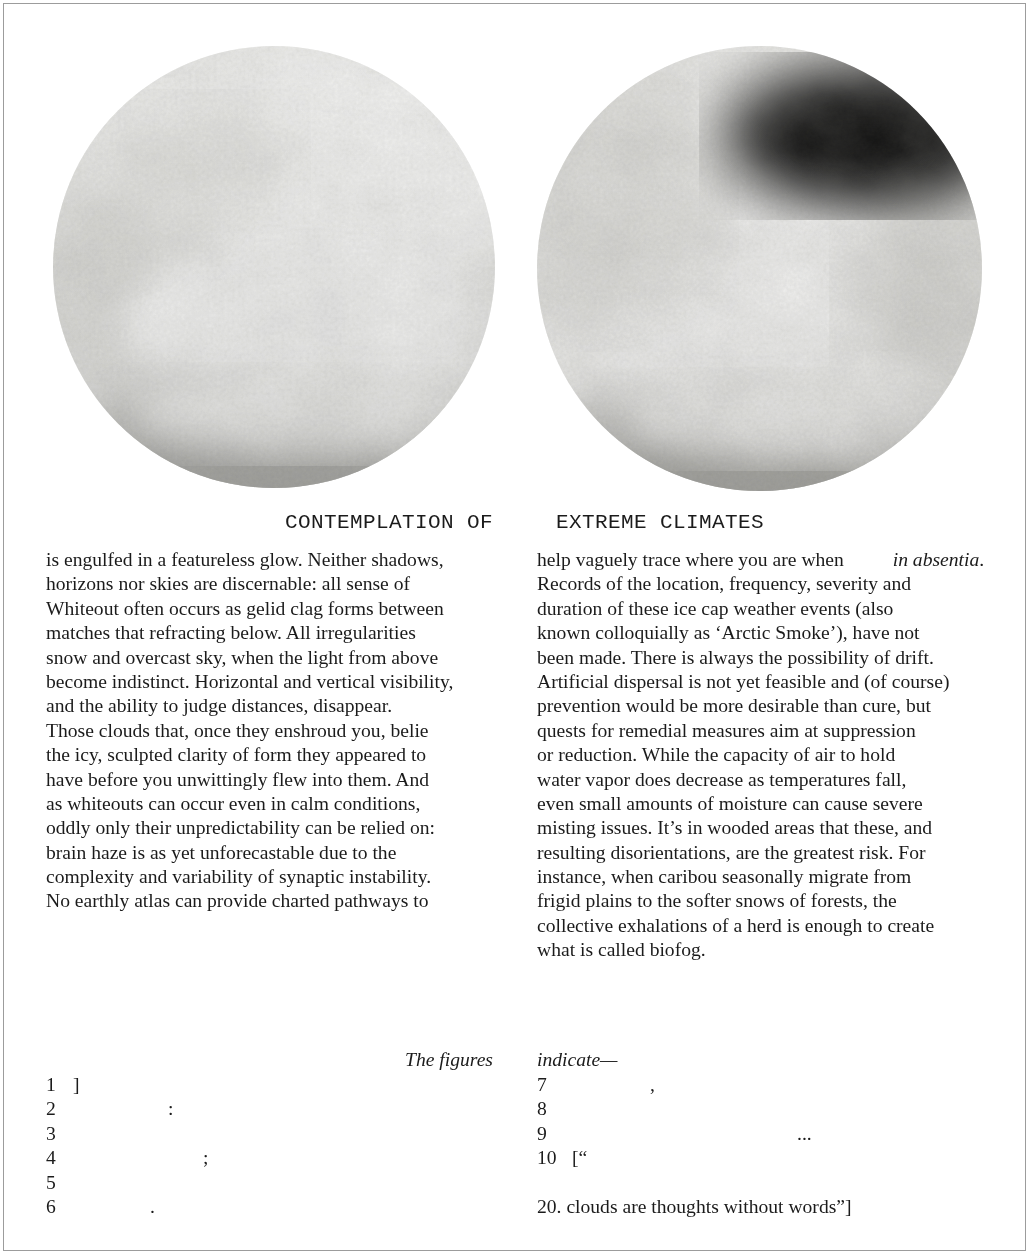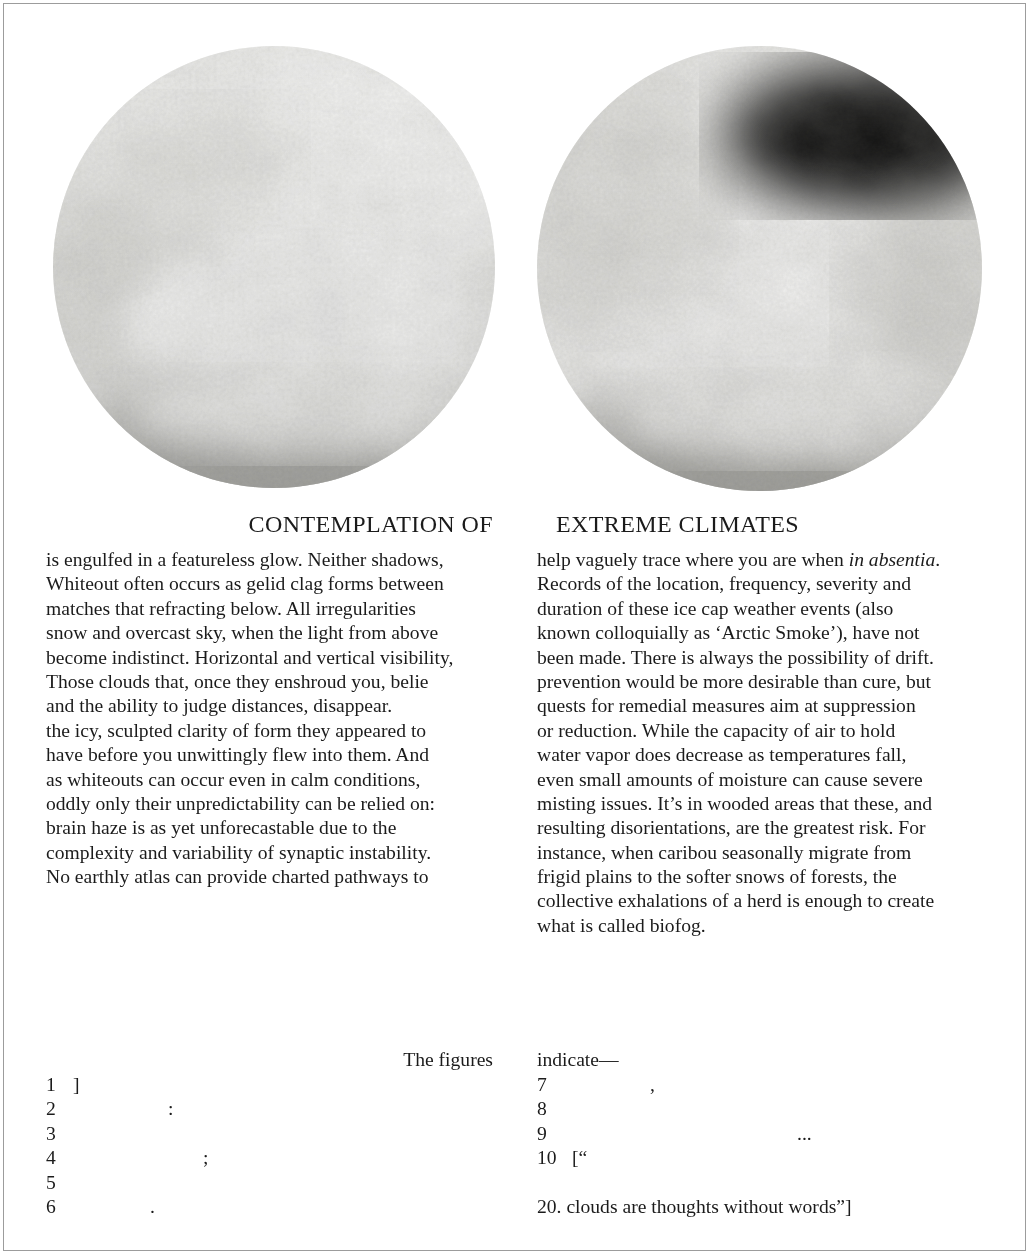--- a/index.html
+++ b/index.html
@@ -9,35 +9,36 @@
     overflow:hidden;
   }
   .frame{
     position:absolute;left:3px;top:3px;width:1021px;height:1246px;
     border:1px solid #9c9c9c;pointer-events:none;
   }
   .snow-circle{position:absolute;display:block;}
   .snow-left{left:53px;top:46px;}
   .snow-right{left:537px;top:46px;}
   .heading{
-    position:absolute;top:511px;font-size:24px;letter-spacing:.4px;
+    position:absolute;top:511px;font-size:21px;letter-spacing:.4px;
     white-space:nowrap;
+    font-family:Liberation Mono, monospace;
   }
   .heading-left{left:46px;width:447px;text-align:right;}
   .heading-right{left:556px;}
   .col{
     position:absolute;top:548px;font-size:19.6px;line-height:24.4px;
     white-space:nowrap;
   }
   .col-left{left:46px;width:450px;}
   .col-right{left:537px;width:450px;}
   .col .line{height:24.4px;}
-  .col em{}
+  .col em{margin-left:44px;}
   .fig-label{
-    position:absolute;top:1049px;font-size:19.6px;
+    position:absolute;top:1049px;font-style:italic;font-size:19.6px;
     white-space:nowrap;
   }
   .fig-label-left{left:46px;width:447px;text-align:right;}
   .fig-label-right{left:537px;}
   .fig-list{
     position:absolute;top:1073px;font-size:19.6px;line-height:24.4px;
   }
   .fig-list-left{left:46px;width:450px;}
   .fig-list-right{left:537px;width:460px;}
   .fig-row{position:relative;height:24.4px;}
@@ -142,40 +143,42 @@
     <rect width="445" height="445" filter="url(#speckR)" opacity="0.12"></rect>
     <rect width="445" height="445" fill="url(#fadeR)" opacity="0.28"></rect>
   </g>
 </svg>
 
 <div class="heading heading-left">CONTEMPLATION OF</div>
 <div class="heading heading-right">EXTREME CLIMATES</div>
 
 <div class="col col-left">
     <div class="line">is engulfed in a featureless glow. Neither shadows,</div>
+    <div class="line">horizons nor skies are discernable: all sense of</div>
     <div class="line">Whiteout often occurs as gelid clag forms between</div>
     <div class="line">matches that refracting below. All irregularities</div>
     <div class="line">snow and overcast sky, when the light from above</div>
     <div class="line">become indistinct. Horizontal and vertical visibility,</div>
+    <div class="line">and the ability to judge distances, disappear.</div>
     <div class="line">Those clouds that, once they enshroud you, belie</div>
-    <div class="line">and the ability to judge distances, disappear.</div>
     <div class="line">the icy, sculpted clarity of form they appeared to</div>
     <div class="line">have before you unwittingly flew into them. And</div>
     <div class="line">as whiteouts can occur even in calm conditions,</div>
     <div class="line">oddly only their unpredictability can be relied on:</div>
     <div class="line">brain haze is as yet unforecastable due to the</div>
     <div class="line">complexity and variability of synaptic instability.</div>
     <div class="line">No earthly atlas can provide charted pathways to</div>
   </div>
 <div class="col col-right">
     <div class="line">help vaguely trace where you are when <em>in absentia</em>.</div>
     <div class="line">Records of the location, frequency, severity and</div>
     <div class="line">duration of these ice cap weather events (also</div>
     <div class="line">known colloquially as ‘Arctic Smoke’), have not</div>
     <div class="line">been made. There is always the possibility of drift.</div>
+    <div class="line">Artificial dispersal is not yet feasible and (of course)</div>
     <div class="line">prevention would be more desirable than cure, but</div>
     <div class="line">quests for remedial measures aim at suppression</div>
     <div class="line">or reduction. While the capacity of air to hold</div>
     <div class="line">water vapor does decrease as temperatures fall,</div>
     <div class="line">even small amounts of moisture can cause severe</div>
     <div class="line">misting issues. It’s in wooded areas that these, and</div>
     <div class="line">resulting disorientations, are the greatest risk. For</div>
     <div class="line">instance, when caribou seasonally migrate from</div>
     <div class="line">frigid plains to the softer snows of forests, the</div>
     <div class="line">collective exhalations of a herd is enough to create</div>

